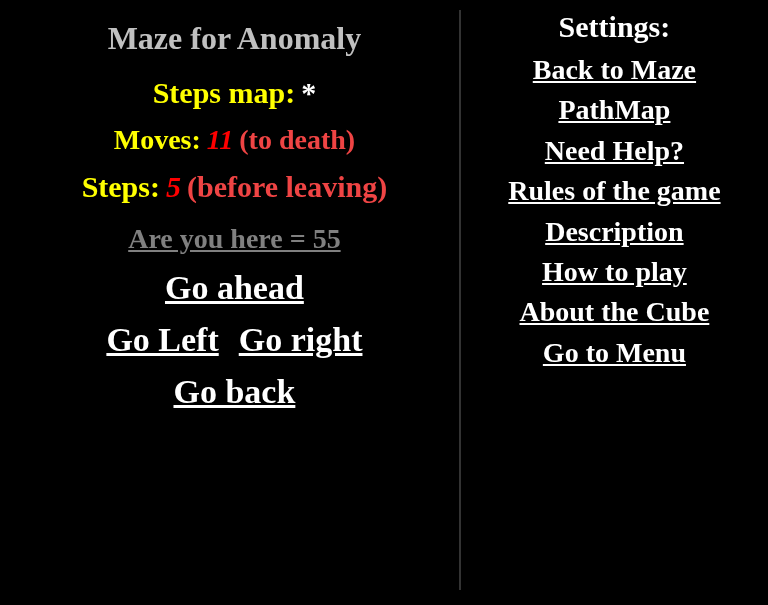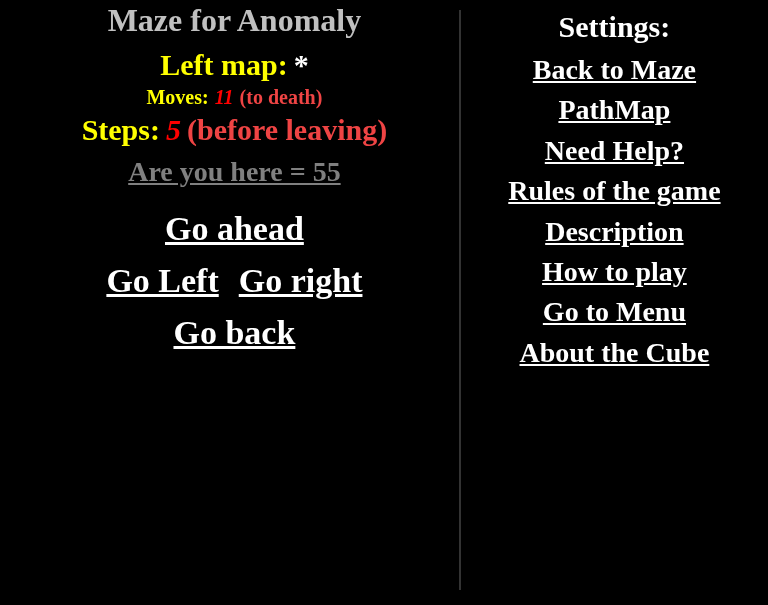--- a/index.html
+++ b/index.html
@@ -17,25 +17,25 @@
     }
 
     .container {
       display: flex;
       width: 768px;
       height: 605px;
     }
 
     .left-panel {
       width: 460px;
-      padding: 2px 20px 20px 30px;
+      padding: 20px 20px 20px 30px;
       display: flex;
       flex-direction: column;
       align-items: center;
-      gap: 4px;
+      gap: 14px;
     }
 
     .right-panel {
       width: 308px;
       padding: 10px 10px 10px 10px;
       display: flex;
       flex-direction: column;
       gap: 4px;
     }
 
@@ -69,21 +69,21 @@
     }
 
     .label-green {
       color: #ef4444;
     }
 
     .moves-line {
       display: flex;
       align-items: center;
       gap: 6px;
-      font-size: 20px;
+      font-size: 28px;
       font-weight: bold;
     }
 
     .steps-line {
       display: flex;
       align-items: center;
       gap: 6px;
       font-size: 30px;
       font-weight: bold;
     }
@@ -135,34 +135,34 @@
       height: 580px;
       background-color: #333333;
       margin-top: 10px;
     }
 
     .nav-section {
       display: flex;
       flex-direction: column;
       align-items: center;
       gap: 14px;
-      margin-top: 18px;
+      margin-top: 0;
     }
   </style>
 </head>
 <body>
 
 <div class="container">
 
   <div class="left-panel">
 
     <div class="game-title">Maze for Anomaly</div>
 
     <div class="path-map-line">
-      <span class="label-yellow">Left map:</span>
+      <span class="label-yellow">Steps map:</span>
       <span class="label-white">*</span>
     </div>
 
     <div class="moves-line">
       <span class="label-yellow">Moves:</span>
       <span class="label-red">11</span>
       <span class="label-green">(to death)</span>
     </div>
 
     <div class="steps-line">
@@ -188,16 +188,16 @@
 
   <div class="right-panel">
     <div class="settings-title">Settings:</div>
 
     <div class="settings-link">Back to Maze</div>
     <div class="settings-link">PathMap</div>
     <div class="settings-link">Need Help?</div>
     <div class="settings-link">Rules of the game</div>
     <div class="settings-link">Description</div>
     <div class="settings-link">How to play</div>
+    <div class="settings-link">About the Cube</div>
     <div class="settings-link">Go to Menu</div>
-    <div class="settings-link">About the Cube</div>
   </div>
 </div>
 
 </body></html>

